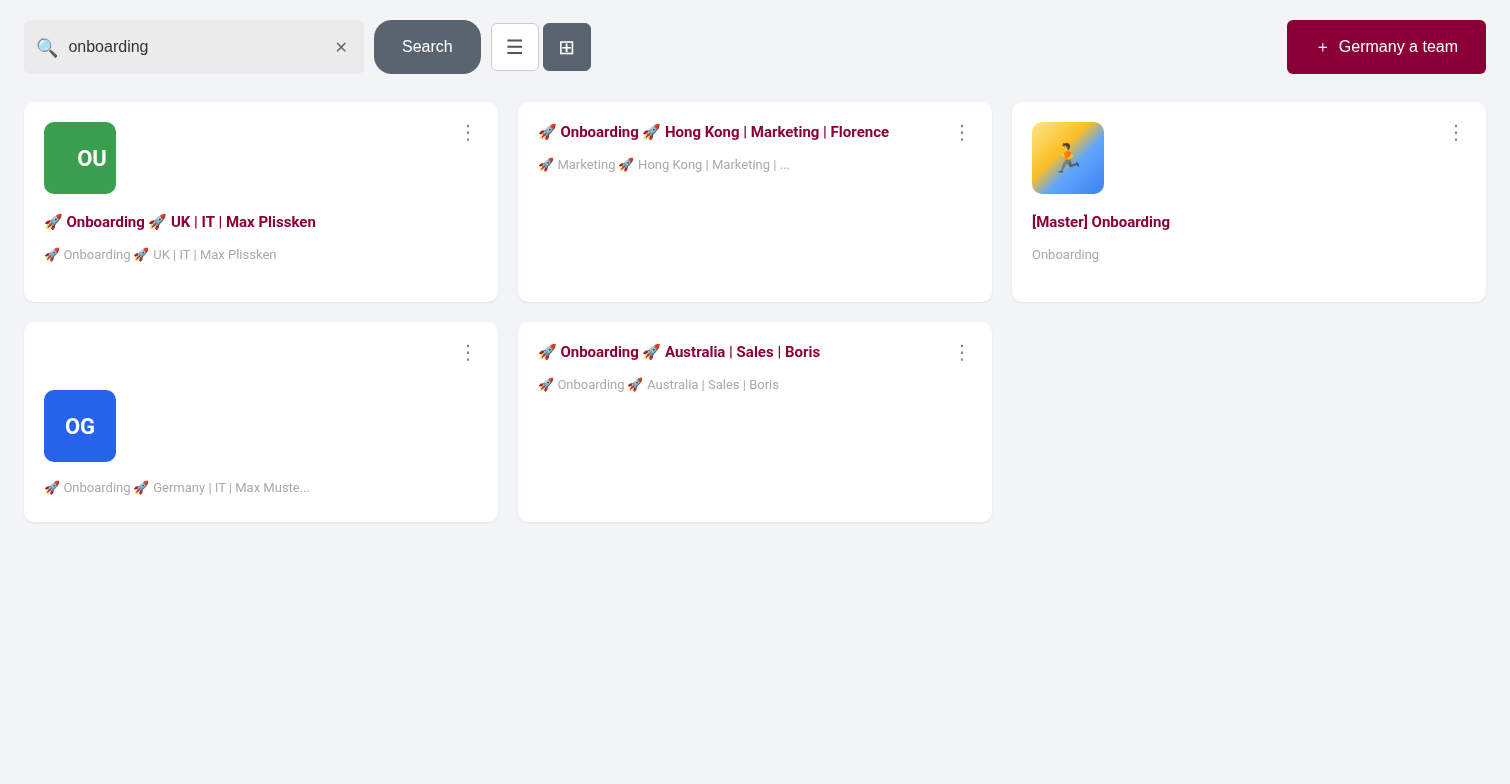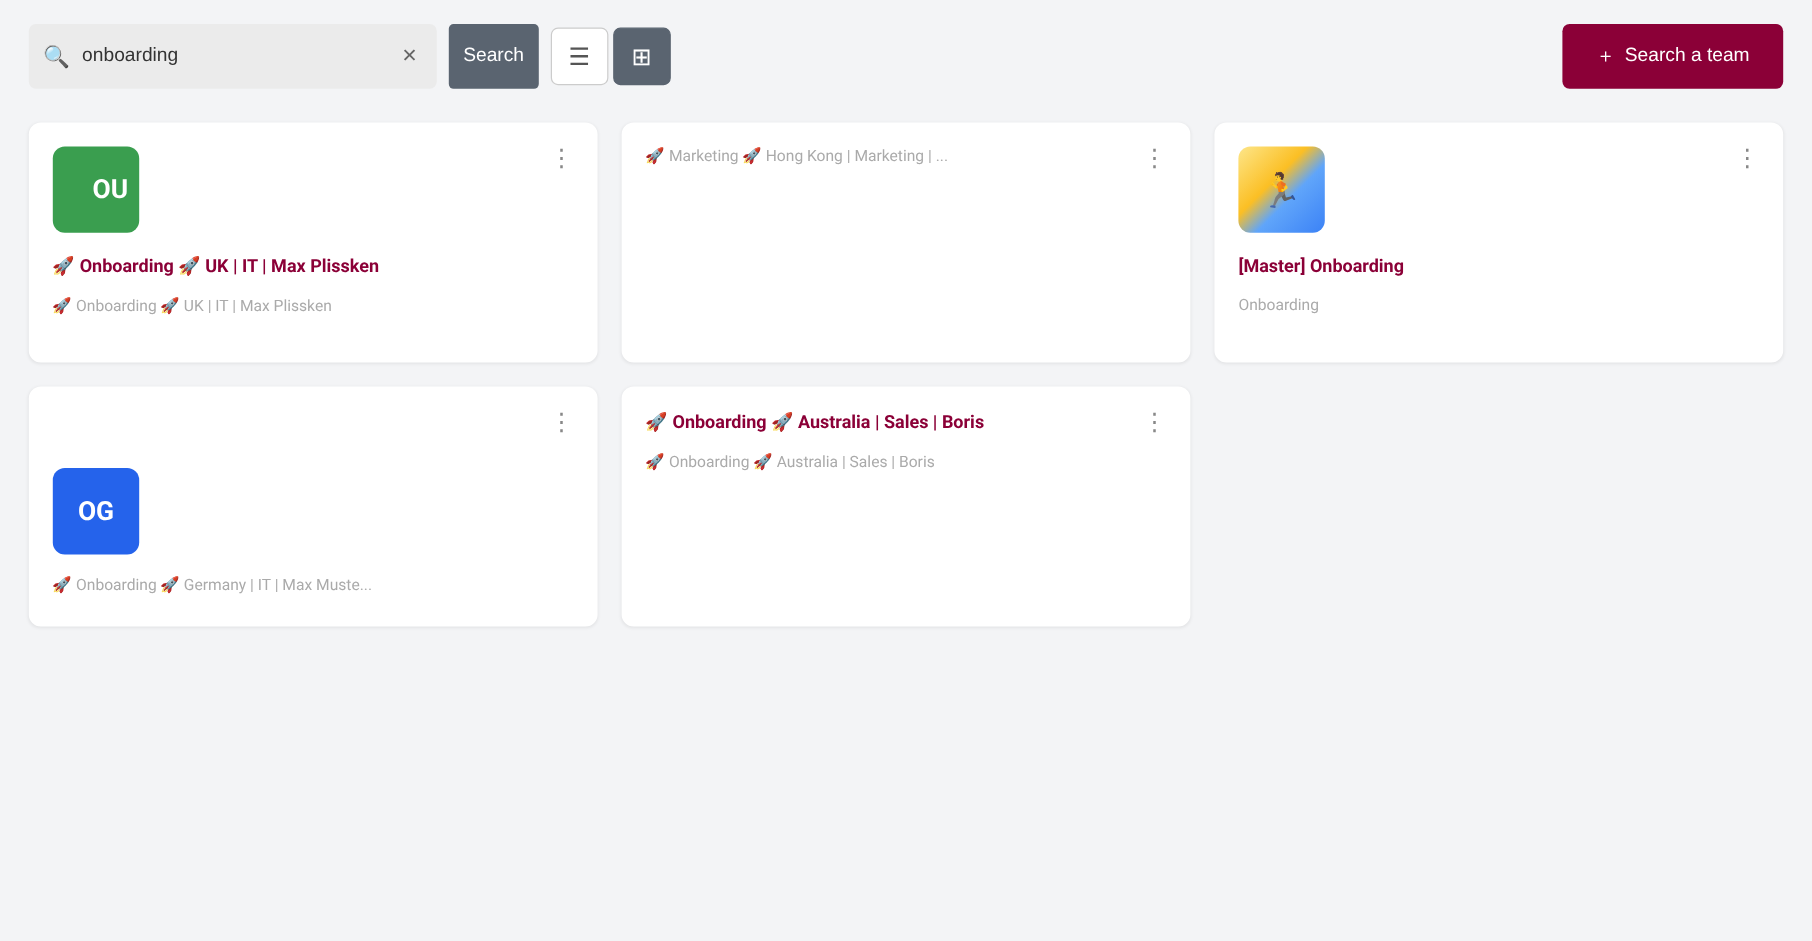--- a/index.html
+++ b/index.html
@@ -46,23 +46,23 @@
       color: #666;
       font-size: 16px;
       padding: 2px 4px;
       display: flex;
       align-items: center;
     }
     .search-btn {
       background: #5a6470;
       color: #fff;
       border: none;
-      border-radius: 4px;
+      border-radius: 18px;
       height: 54px;
-      padding: 0 12px;
+      padding: 0 28px;
       font-size: 16px;
       font-weight: 500;
       cursor: pointer;
     }
 
     .view-toggle {
       display: flex;
       gap: 4px;
     }
     .view-btn {
@@ -193,33 +193,34 @@
     </button>
     <button class="view-btn active" title="Grid view">
       ⊞
     </button>
   </div>
 
   <div class="spacer"></div>
 
   <button class="create-btn">
     <span>＋</span>
-    <span>Search a team</span>
+    <span>Germany a team</span>
   </button>
 </div>
 
 <div class="grid" id="teams-grid">
 <div class="card">
       <button class="card-menu-btn">⋮</button>
       <div class="card-avatar" style="background: rgb(58, 158, 79); padding-left: 24px;">OU</div>
       <div class="card-title">🚀 Onboarding 🚀 UK | IT | Max Plissken</div>
       <div class="card-subtitle">🚀 Onboarding  🚀 UK | IT | Max Plissken</div>
     </div>
     <div class="card">
       <button class="card-menu-btn">⋮</button>
+      <div class="card-title">🚀 Onboarding 🚀 Hong Kong | Marketing | Florence</div>
       <div class="card-subtitle">🚀 Marketing  🚀 Hong Kong | Marketing | ...</div>
     </div>
     <div class="card">
       <button class="card-menu-btn">⋮</button>
       <div class="card-avatar-img">🏃</div>
       <div class="card-title">[Master] Onboarding</div>
       <div class="card-subtitle">Onboarding</div>
     </div>
     <div class="card">
       <button class="card-menu-btn">⋮</button>

